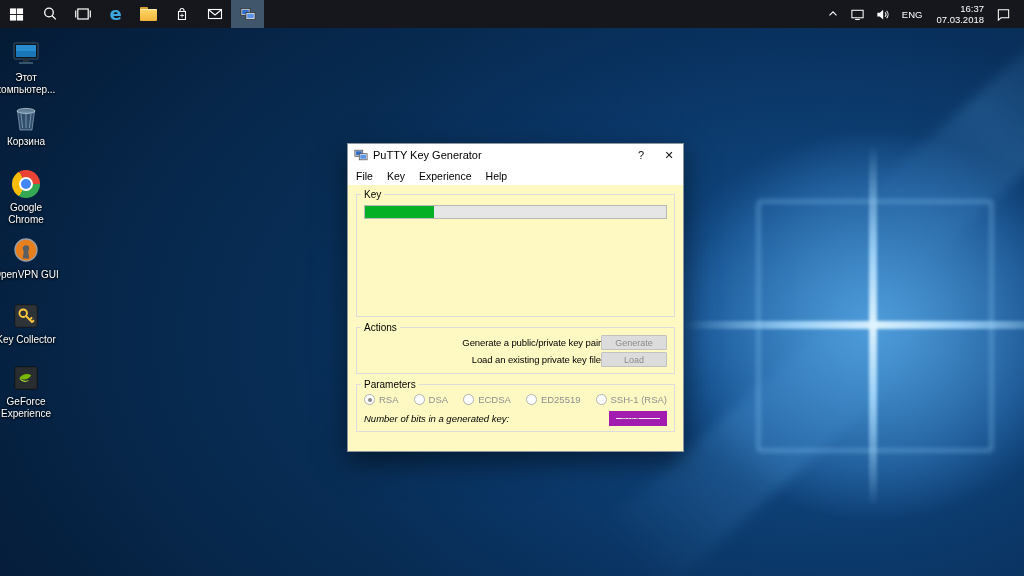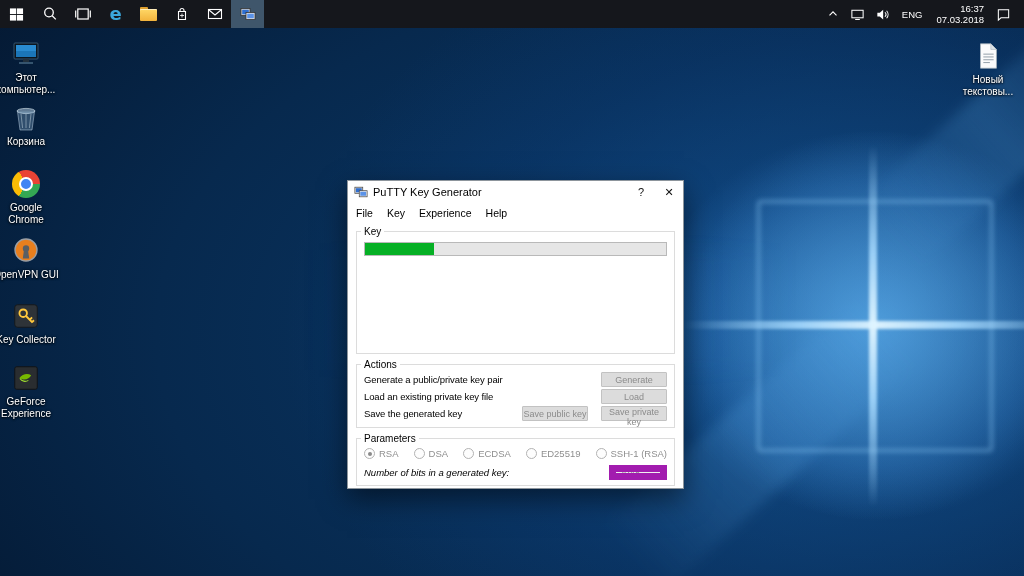--- a/index.html
+++ b/index.html
@@ -43,37 +43,37 @@
   
   .desk-icon { position:absolute; width:72px; display:flex; flex-direction:column; align-items:center; z-index:10; }
   .desk-icon .ico { width:32px; height:32px; display:flex; align-items:center; justify-content:center; }
   .desk-icon .lbl { margin-top:2px; font-size:10px; color:#fff; text-align:center; line-height:11.5px;
     text-shadow:0 1px 2px rgba(0,0,0,.95), 0 0 3px rgba(0,0,0,.75); max-width:70px; }
   .icon-chrome { width:28px; height:28px; border-radius:50%; position:relative;
     background:conic-gradient(from 90deg, #34a853 0 120deg, #fbbc05 120deg 240deg, #ea4335 240deg 360deg); }
   .icon-chrome::after { content:''; position:absolute; inset:7px; border-radius:50%; background:#4285f4; border:2.5px solid #fff; }
 
   
-  .win { position:absolute; left:347px; top:143px; width:337px; height:309px; background:#ffffff;
-    border:1px solid #8d959c; box-shadow:0 10px 26px rgba(0,0,0,.5); z-index:60; font-size:10px; color:#000;margin-top:37px; }
+  .win { position:absolute; left:347px; top:143px; width:337px; height:309px; background:#fef9c3;
+    border:1px solid #8d959c; box-shadow:0 10px 26px rgba(0,0,0,.5); z-index:60; font-size:10px; color:#000; }
   .titlebar { height:22px; background:#fff; display:flex; align-items:center; padding-left:6px; }
   .titlebar .title { font-size:11px; margin-left:5px; flex:1; white-space:nowrap; }
   .cap-btn { width:28px; height:100%; display:flex; align-items:center; justify-content:center; font-size:11px; color:#111; }
   .menubar { height:19px; background:#fff; display:flex; align-items:center; padding-left:1px; }
   .menu-item { padding:0 7px; font-size:10.5px; display:flex; align-items:center; }
   .client { padding:4px 8px 6px; }
   fieldset.group { border:1px solid #dcdcdc; padding:1px 7px 5px; background:transparent; }
   fieldset.group legend { font-size:10px; padding:0 3px; margin-left:-3px; }
   .key-group { height:128px; }
   .instruction { font-size:9px; letter-spacing:-0.15px; white-space:nowrap; overflow:hidden; }
   .progress { margin-top:4px; height:14px; border:1px solid #b9b9b9; background:#e6e6e6; }
   .progress-fill { height:100%; background:#06b025; width:0; }
   .blank-area { height:78px; }
   .actions-group { margin-top:5px; }
-  .action-row { display:flex; align-items:center; justify-content:space-between; height:17px;gap:8px; }
+  .action-row { display:flex; align-items:center; justify-content:flex-end; height:17px; }
   .a-label { font-size:9.5px; letter-spacing:-0.1px; }
   .btn { width:66px; height:15px; font-size:9px; font-family:"Liberation Sans", sans-serif;
     background:#dcdcdc; border:1px solid #c2c2c2; color:#8b8b8b; border-radius:1px; padding:0; }
   .btn-group { display:flex; gap:13px; }
   .params-group { margin-top:5px; padding-bottom:7px; }
   .type-label { font-size:9.5px; }
   .radio-row { display:flex; justify-content:space-between; margin-top:3px; }
   .radio-item { display:flex; align-items:flex-start; gap:4px; font-size:9.5px; color:#8f8f8f; }
   .radio-dot { width:11px; height:11px; border-radius:50%; border:1px solid #b3b3b3; background:#fdfdfd; position:relative; flex:none; }
   .radio-item.selected .radio-dot::after { content:''; position:absolute; inset:2.5px; border-radius:50%; background:#8a8a8a; }
@@ -157,35 +157,20 @@
     <span class="ico">
       <svg width="30" height="30" viewBox="0 0 32 32">
         <rect x="4" y="4" width="24" height="24" rx="2" fill="#2a2d30" stroke="#101214"></rect>
         <path d="M9 16 c3 -4.2 8.5 -5.2 12.5 -3 c-2 4.2 -7.5 6.2 -12.5 3 z" fill="#76b900"></path>
         <path d="M9.5 16.5 c2 3 6 4 9 2" stroke="#9ad62e" fill="none" stroke-width="1.2"></path>
       </svg>
     </span>
     <span class="lbl">GeForce Experience</span>
   </div>
 
-  <div class="desk-icon" style="left:952px; top:40px;">
-    <span class="ico">
-      <svg width="30" height="32" viewBox="0 0 32 32">
-        <path d="M8 3 h11 l6 6 v20 h-17 z" fill="#fbfbfb" stroke="#a9b4bc" stroke-width=".8"></path>
-        <path d="M19 3 l6 6 h-6 z" fill="#dde4e9" stroke="#a9b4bc" stroke-width=".6"></path>
-        <g stroke="#8e9aa4" stroke-width="1">
-          <line x1="11" y1="14" x2="22" y2="14"></line>
-          <line x1="11" y1="17" x2="22" y2="17"></line>
-          <line x1="11" y1="20" x2="22" y2="20"></line>
-          <line x1="11" y1="23" x2="18" y2="23"></line>
-        </g>
-      </svg>
-    </span>
-    <span class="lbl">Новый текстовы...</span>
-  </div>
 
   <div class="win">
     <div class="titlebar">
       <svg width="14" height="14" viewBox="0 0 16 16">
         <rect x="1" y="2.5" width="9" height="7" fill="#d8d8d8" stroke="#444" stroke-width=".8"></rect>
         <rect x="2.2" y="3.7" width="6.6" height="4.6" fill="#2f6fd0"></rect>
         <rect x="6" y="6.5" width="9" height="7" fill="#e8e8e8" stroke="#444" stroke-width=".8"></rect>
         <rect x="7.2" y="7.7" width="6.6" height="4.6" fill="#5b93e8"></rect>
       </svg>
       <span class="title">PuTTY Key Generator</span>
@@ -217,27 +202,20 @@
           <span class="btn-group">
             <button class="btn">Generate</button>
           </span>
         </div>
         <div class="action-row">
           <span class="a-label">Load an existing private key file</span>
           <span class="btn-group">
             <button class="btn">Load</button>
           </span>
         </div>
-        <div class="action-row">
-          <span class="a-label">Save the generated key</span>
-          <span class="btn-group">
-            <button class="btn">Save public key</button>
-            <button class="btn">Save private key</button>
-          </span>
-        </div>
       </fieldset>
 
       <fieldset class="group params-group">
         <legend>Parameters</legend>
         <div class="radio-row">
           <label class="radio-item selected">
             <span class="radio-dot"></span>
             <span>RSA</span>
           </label>
           <label class="radio-item">

